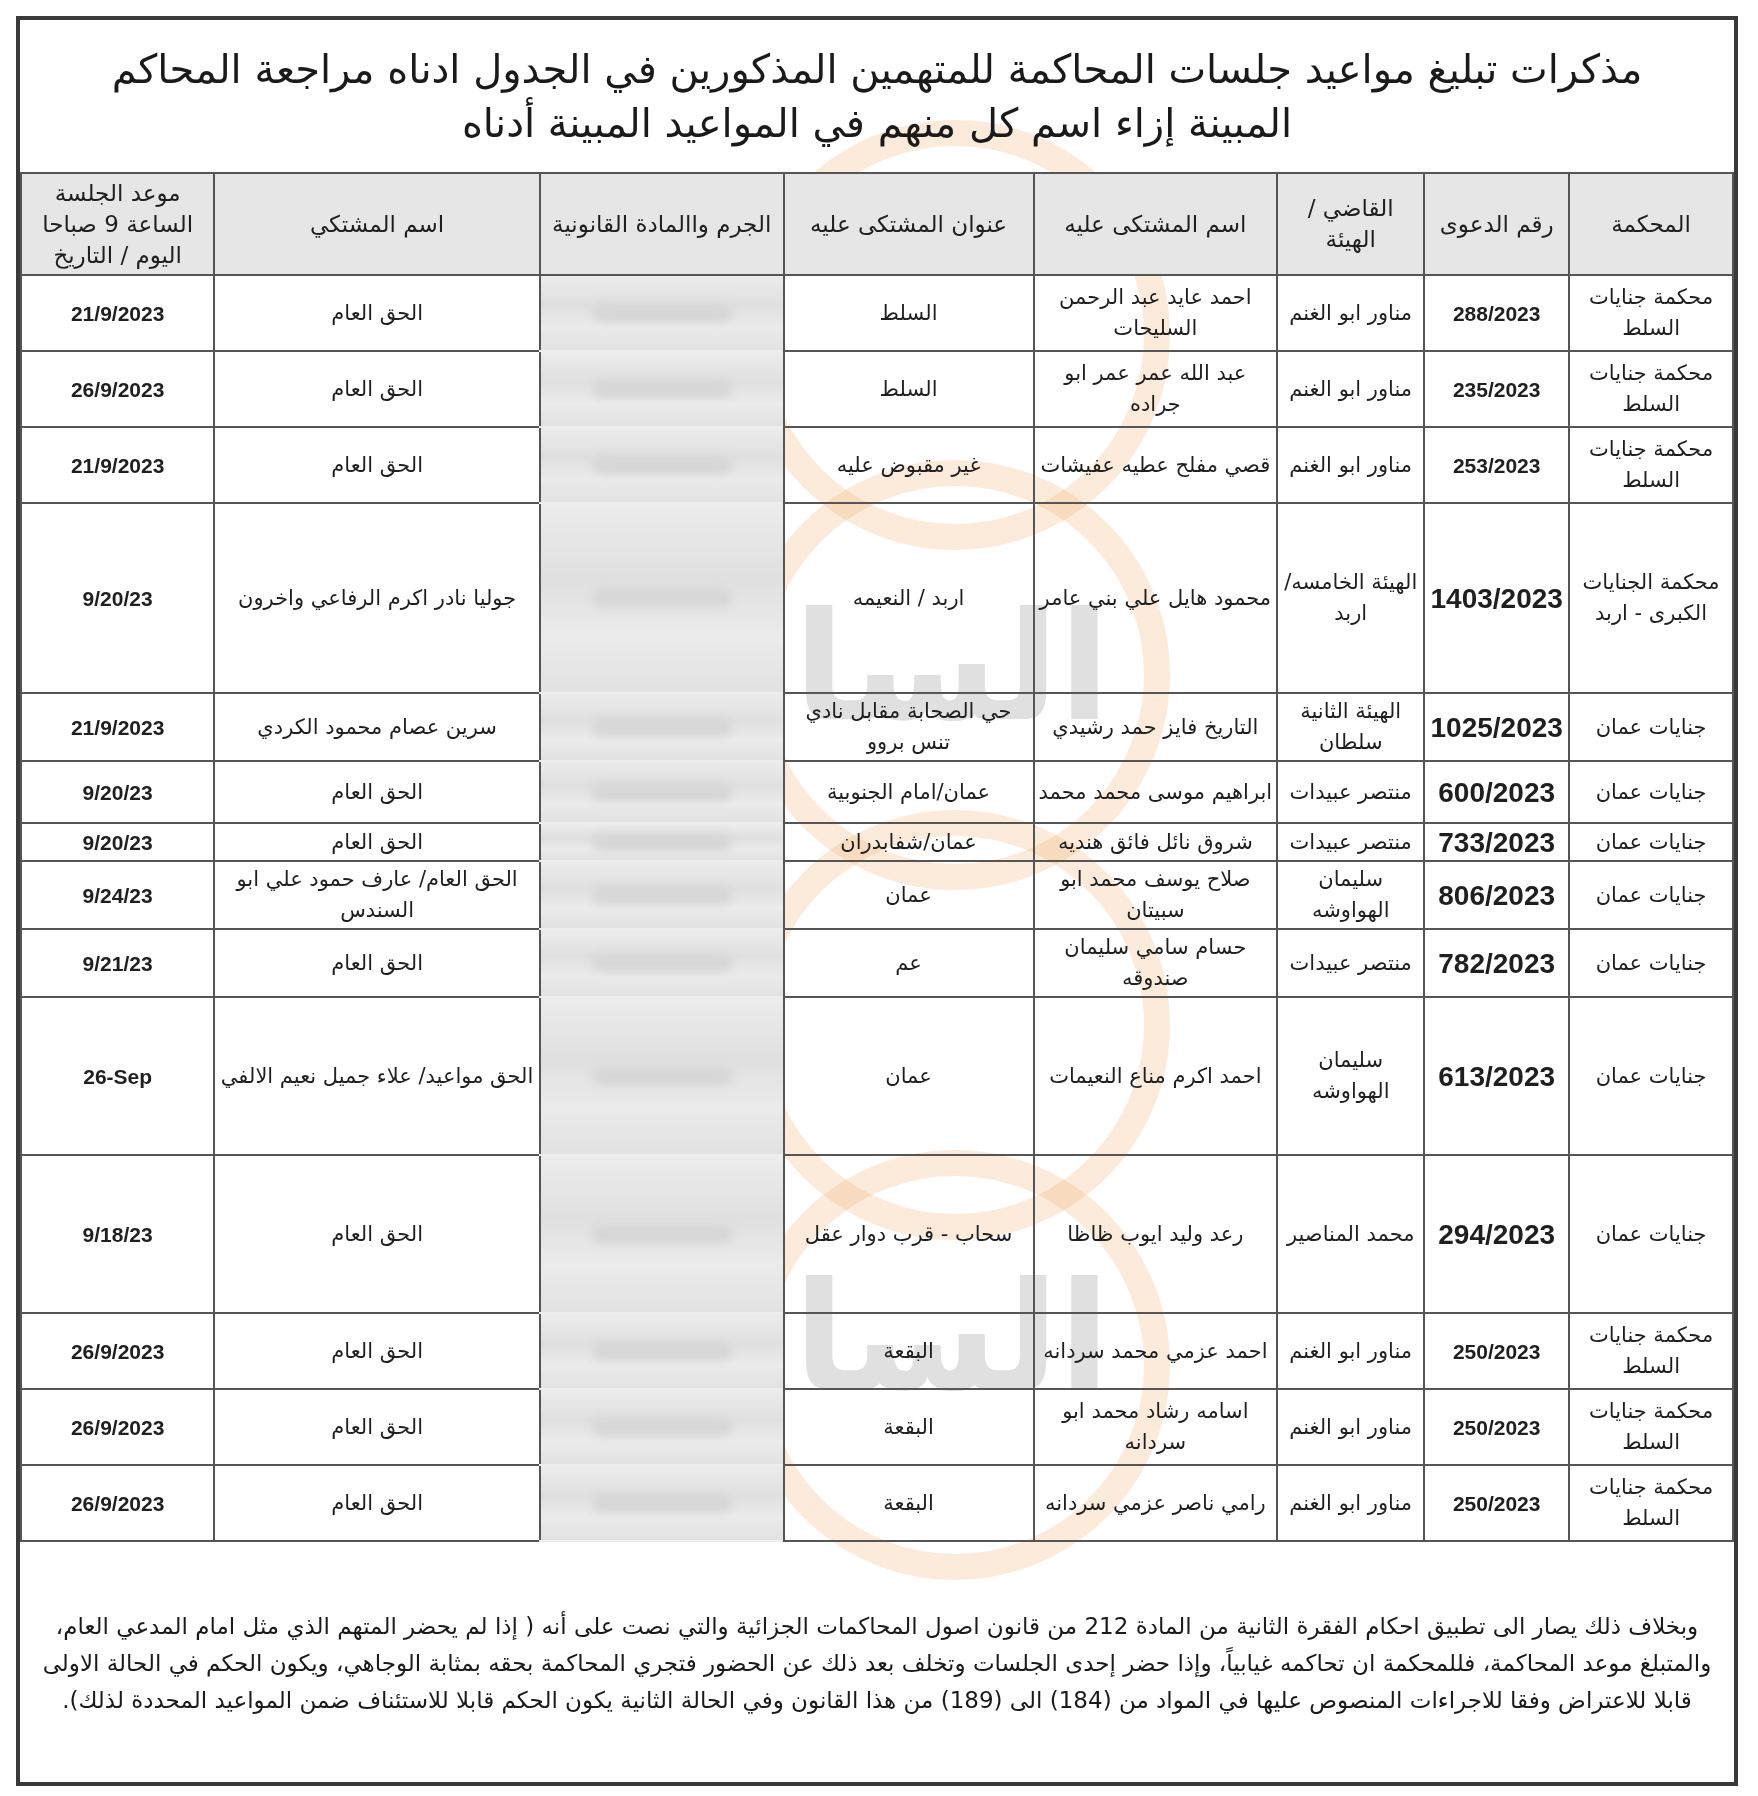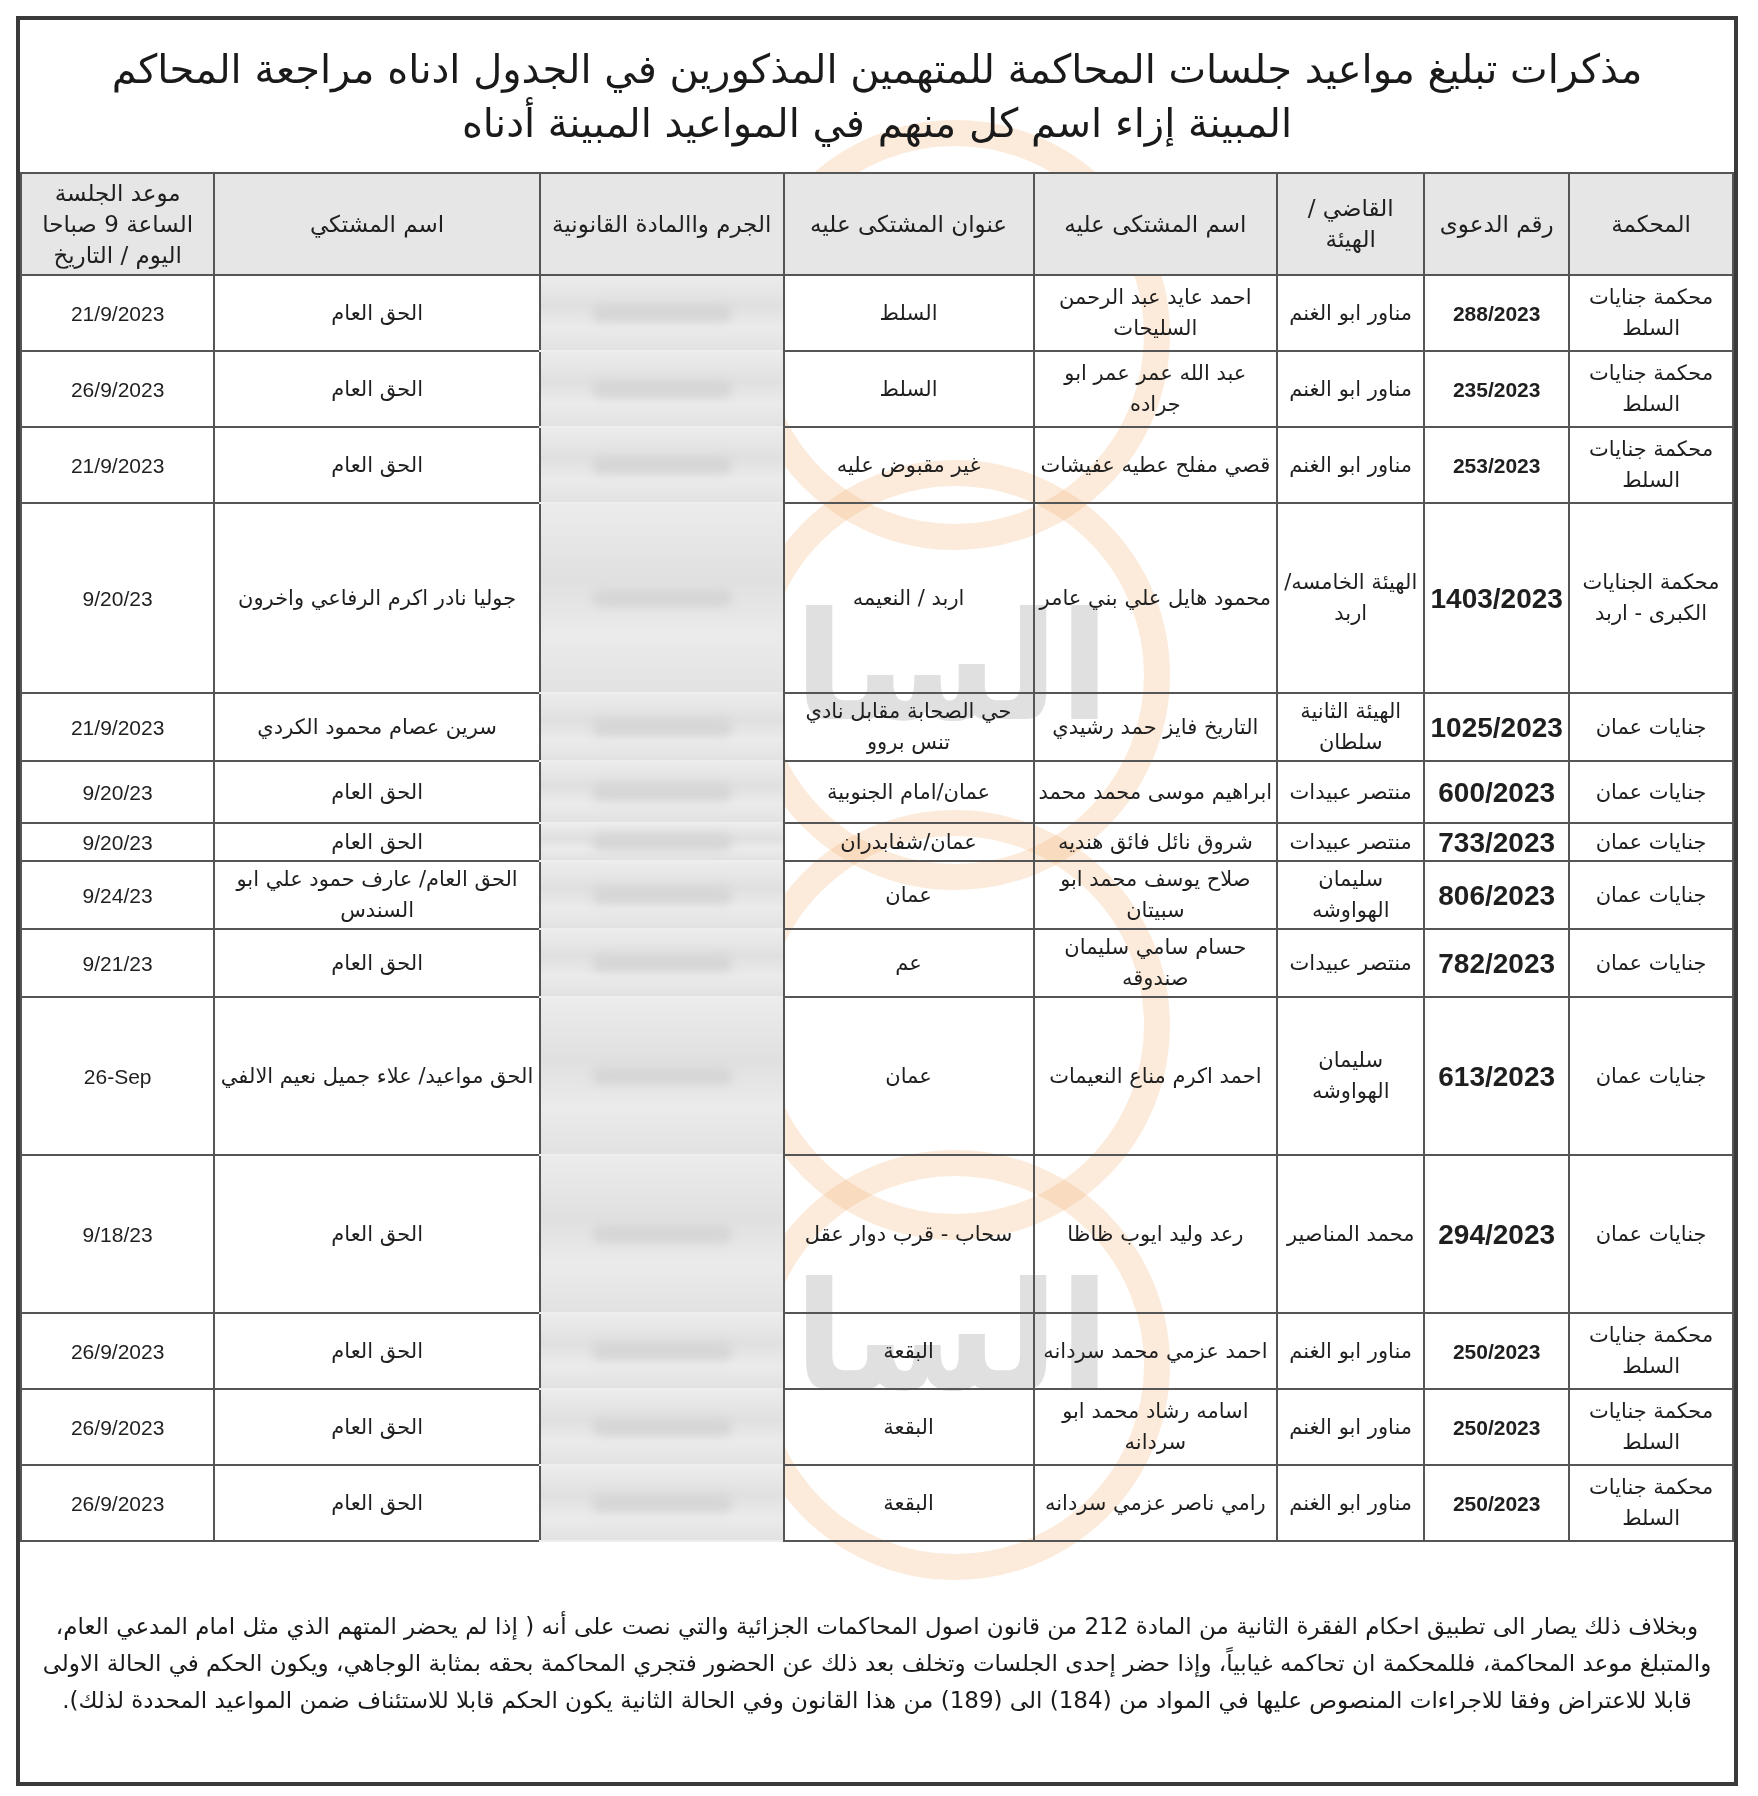--- a/index.html
+++ b/index.html
@@ -5,21 +5,21 @@
   html, body { margin: 0; padding: 0; background: #ffffff; }
   body { width: 1758px; height: 1796px; position: relative; overflow: hidden; font-family: "DejaVu Sans", sans-serif; color: #111; }
   .frame { position: absolute; left: 16px; top: 16px; width: 1722px; height: 1770px; border: 4px solid #3a3a3a; box-sizing: border-box; background: #fff; }
   .title { position: absolute; left: 0; right: 0; top: 22px; text-align: center; direction: rtl; font-size: 40px; line-height: 54px; color: #1a1a1a; padding: 0 56px; }
   table.grid { position: absolute; left: 0; top: 152px; width: 1714px; border-collapse: collapse; direction: rtl; table-layout: fixed; }
   table.grid th, table.grid td { border: 2px solid #555; text-align: center; vertical-align: middle; padding: 2px 4px; font-size: 21px; line-height: 31px; color: #1f1f1f; }
   table.grid th { background: #e6e6e6; font-weight: normal; font-size: 23px; height: 96px; }
   .court { font-size: 25px; line-height: 36px; }
   .caseno { font-family: Liberation Sans, sans-serif; font-weight: bold; font-size: 21px; }
   .caseno.big { font-size: 28px; }
-  .date { font-family: "Liberation Sans", sans-serif; font-weight: normal; font-size: 20px; direction: ltr; border-radius: 15px; }
+  .date { font-family: "Liberation Sans", sans-serif; font-weight: bold; font-size: 20px; direction: ltr; border-radius: 15px; }
   .judge { font-size: 24px; line-height: 34px; }
   .blurred { background: linear-gradient(180deg, #ececec, #e0e0e0 40%, #ebebeb 70%, #e2e2e2); border-top-color: #eee !important; border-bottom-color: #eee !important; }
   .blur-blob { display: block; width: 60%; height: 18px; margin: 0 auto; border-radius: 10px; background: #d6d6d6; filter: blur(4px); }
   .footer { position: absolute; left: 20px; right: 20px; top: 1588px; direction: rtl; text-align: center; font-size: 23px; line-height: 37px; color: #1a1a1a; }
   .watermark { position: absolute; pointer-events: none; opacity: 0.22; }
   .wm-clock { width: 430px; height: 430px; border-radius: 50%; border: 26px solid #f2a25a; box-sizing: border-box; }
   .wm-text { font-size: 150px; font-weight: bold; color: #777; direction: rtl; }
 </style>
 </head>
 <body>

